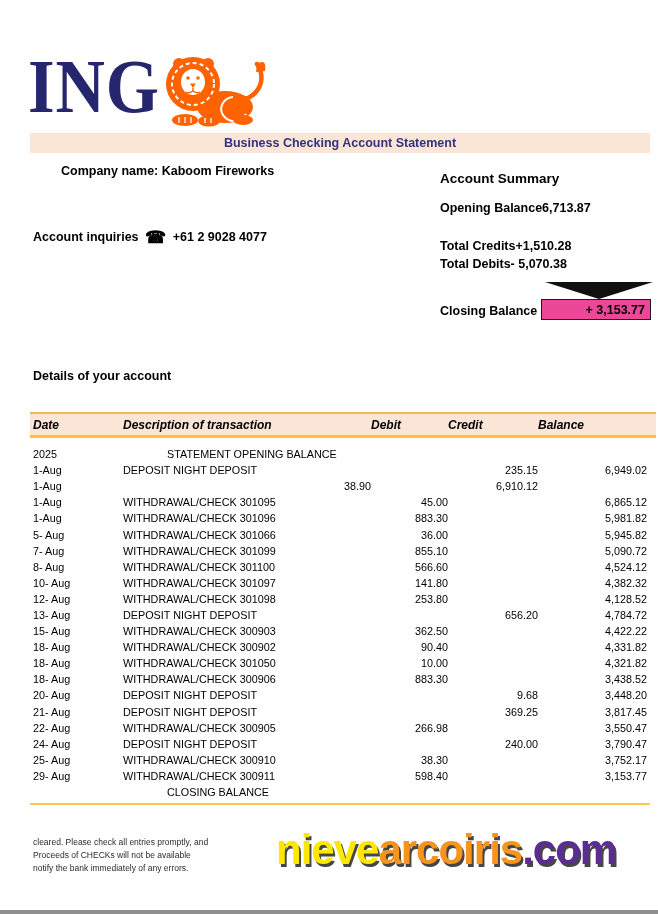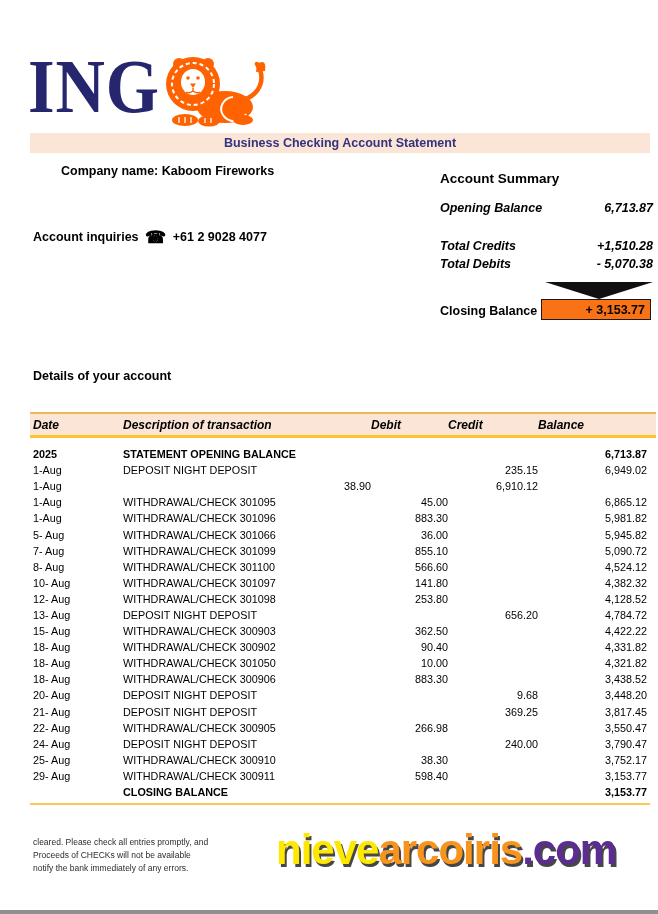--- a/index.html
+++ b/index.html
@@ -21,33 +21,33 @@
     background:#FBE5D6; text-align:center;
   }
   .title-bar span { font-size:12.5px; font-weight:bold; color:#33337F; line-height:20px; }
   
   .company   { position:absolute; left:33px; top:164px; font-size:12.5px; font-weight:bold;margin-left:28px; }
   .inquiries { position:absolute; left:33px; top:227px; font-size:12.5px; font-weight:bold; }
   .inquiries .phone-glyph { font-size:17px; vertical-align:-2px; padding:0 3px; }
   .telebank  { position:absolute; left:33px; top:265px; font-size:11px; font-weight:bold; }
   
   .summary-title { position:absolute; left:440px; top:171px; font-size:13.5px; font-weight:bold; }
-  .sum-row { position:absolute; left:440px; width:213px; display:flex; justify-content:space-between;
-             font-size:12.5px; font-weight:bold;font-style:italic; }
+  .sum-row { position:absolute; left:440px; width:213px; display:flex; justify-content:flex-start;
+             font-size:12.5px; font-weight:bold; }
   .sum-row-0 { top:201px; } .sum-row-1 { top:213px;margin-top:26px; } .sum-row-2 { top:257px; }
   .summary-triangle {
     position:absolute; left:545px; top:282px; width:0; height:0;
     border-left:54px solid transparent; border-right:54px solid transparent;
     border-top:17px solid #101010;
   }
   .closing-label { position:absolute; left:440px; top:304px; font-size:12.5px; font-weight:bold; }
   .closing-box {
     position:absolute; left:541px; top:299px; width:110px; height:21px;
     border:1.5px solid #1a1a1a; text-align:right; font-size:12.5px; font-weight:bold;
-    line-height:21px; box-sizing:border-box; padding-right:5px; background:#f97316;
+    line-height:21px; box-sizing:border-box; padding-right:5px; background:#ec4899;
   }
   
   .details-heading { position:absolute; left:33px; top:369px; font-size:12.5px; font-weight:bold; }
   .period { position:absolute; right:10px; top:370px; font-size:11.5px; }
   
   .thead {
     position:absolute; left:30px; top:412px; width:620px; height:21px;
     background:#FBE5D6; border-top:2px solid #EABB55; border-bottom:3px solid #FFC32B;
     display:grid; grid-template-columns:90px 248px 77px 90px 1fr;
     align-items:center; box-sizing:content-box; padding-left:3px; padding-right:3px;
@@ -57,21 +57,21 @@
   .trows {
     position:absolute; left:30px; top:446px; width:620px;
     border-bottom:2px solid #FFC651; padding-bottom:3px;
   }
   .trow {
     display:grid; grid-template-columns:90px 248px 77px 90px 1fr;
     height:16.1px; align-items:center; font-size:10.8px;
     padding-left:3px; padding-right:3px;
   }
   .trow .c-debit, .trow .c-credit, .trow .c-balance { text-align:right; }
-  .trow.bold { font-weight:bold; }
+  .trow.bold { font-weight:normal;gap:44px; }
   
   .disclaimer { position:absolute; left:33px; top:836px; width:210px;
                 font-size:8.5px; line-height:1.5; color:#2b2b2b; }
   .watermark {
     position:absolute; left:276px; top:826px; font-size:42px; font-weight:bold;
     letter-spacing:-1px; white-space:nowrap;
     text-shadow:2px 3px 0 #474747;
   }
   .page-bottom-edge { position:absolute; left:0; bottom:0; width:658px; height:4px; background:#8f8f8f; }
 </style>

